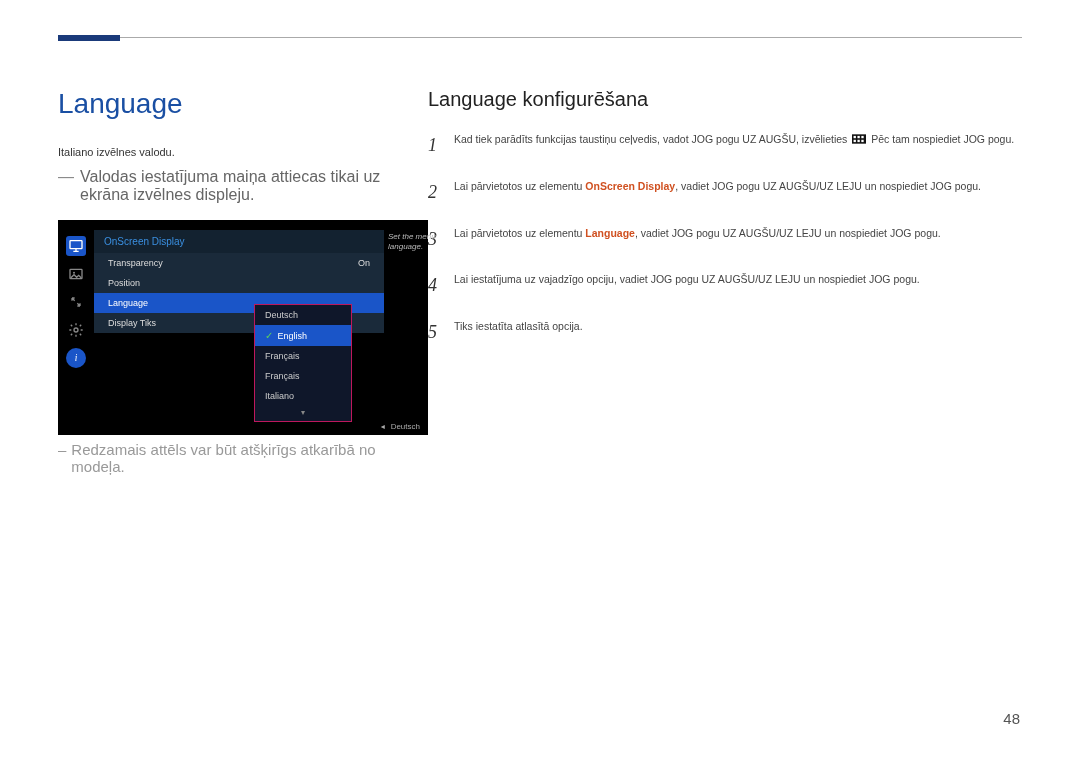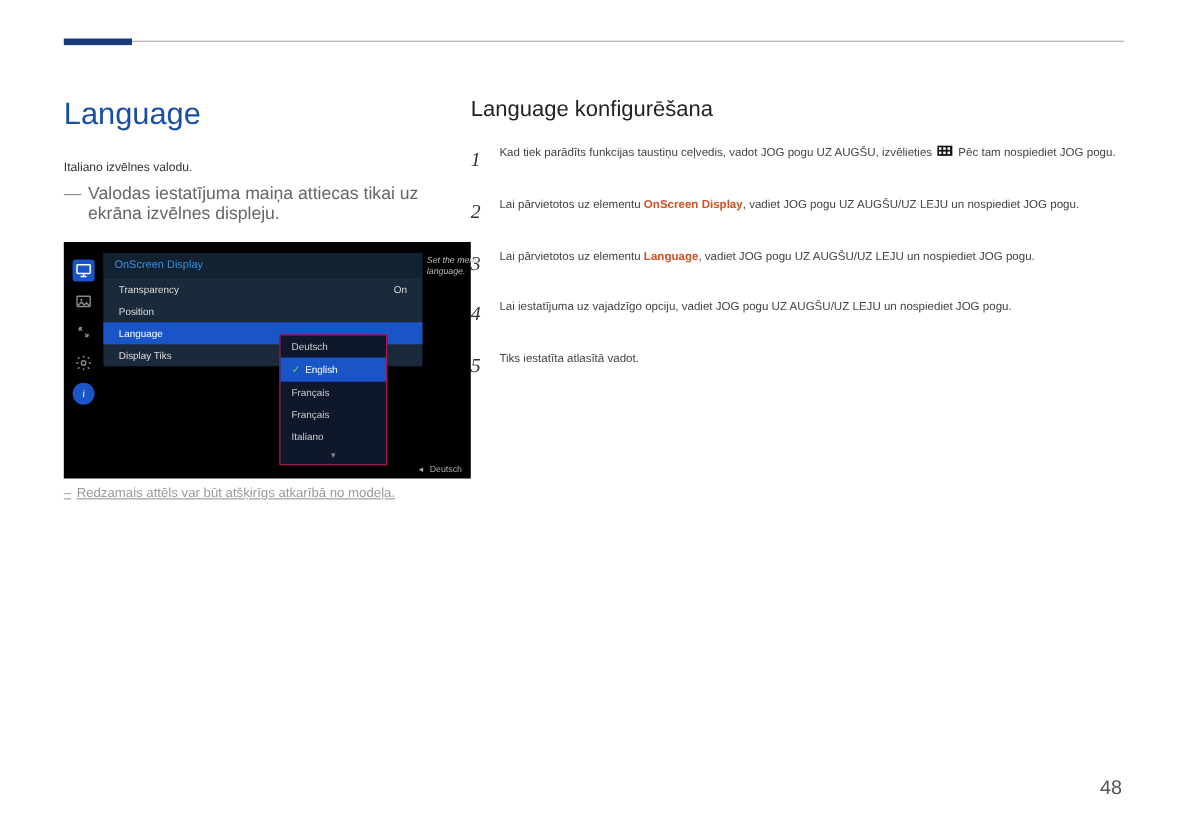--- a/index.html
+++ b/index.html
@@ -48,26 +48,25 @@
   .intro { font-size: 11px; color: #333; margin-bottom: 10px; }
   .dash-line {
     font-size: 16px;
     color: #666;
     margin-bottom: 4px;
     display: flex;
     gap: 6px;
   }
   .dash-line::before { content: "―"; color: #888; }
   .footnote {
-    font-size: 12px;
+    font-size: 15px;
     color: #999;
     margin-top: 6px;
     display: flex;
     gap: 5px;
-    text-decoration: underline;
   }
   .footnote::before { content: "–"; }
 
   
   .osd {
     width: 370px;
     height: 215px;
     background: #000;
     margin-top: 16px;
     position: relative;
@@ -176,21 +175,21 @@
     display: inline-block;
     vertical-align: middle;
     margin: 0 2px;
   }
   .mini-grid-icon svg { width: 14px; height: 10px; }
 
   .page-number {
     position: absolute;
     bottom: 36px;
     right: 60px;
-    font-size: 18px;
+    font-size: 15px;
     color: #555;
     text-align: right;
   }
 </style>
 </head>
 <body>
 
 <div class="page">
   <div class="top-rule">
     <div class="top-accent"></div>
@@ -325,19 +324,19 @@
         </div>
       </div>
 
       <div class="step">
         <div class="step-num">4</div>
         <div class="step-body">Lai iestatījuma uz vajadzīgo opciju, vadiet JOG pogu UZ AUGŠU/UZ LEJU un nospiediet JOG pogu.</div>
       </div>
 
       <div class="step">
         <div class="step-num">5</div>
-        <div class="step-body">Tiks iestatīta atlasītā vadot.</div>
+        <div class="step-body">Tiks iestatīta atlasītā opcija.</div>
       </div>
     </div>
   </div>
 </div>
 
 <div class="page-number">48</div>
 
 </body></html>

